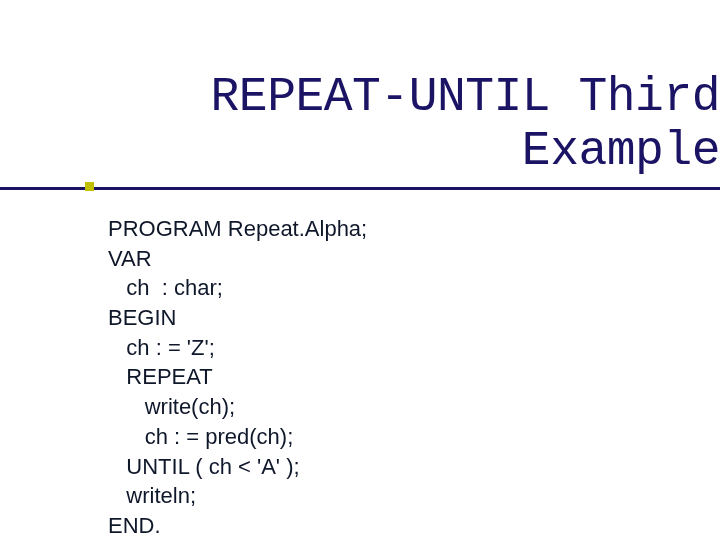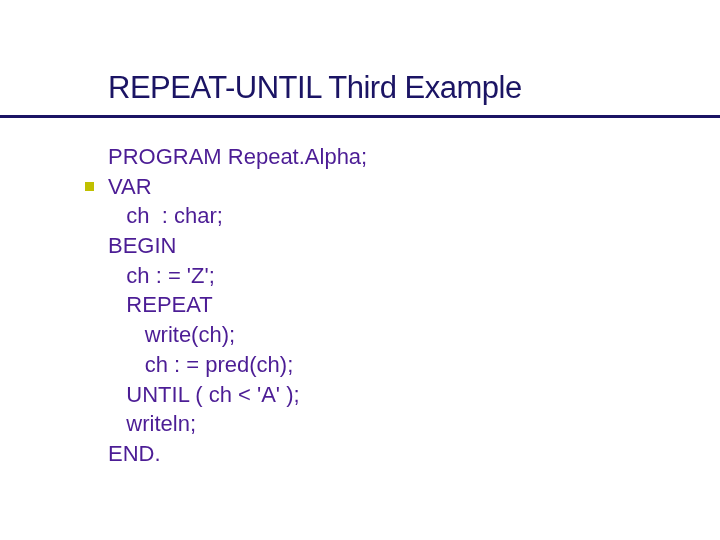--- a/index.html
+++ b/index.html
@@ -15,38 +15,39 @@
   .slide {
     padding: 70px 0 0 108px;
     position: relative;
   }
   .title-wrap {
     position: relative;
     padding-bottom: 12px;
     margin-bottom: 24px;
   }
   .title {
-    font-size: 31px;
+    font-size: 48px;
     font-weight: 400;
     color: #1b1464;
     letter-spacing: -0.5px;
-    font-family: Liberation Sans, sans-serif;
+    font-family: Liberation Mono, monospace;
+    text-align: right;
   }
   .underline {
     position: absolute;
     bottom: 0;
     left: -108px;
     right: -100px;
     height: 3px;
     background: #1b1464;
   }
   .code-block {
     font-size: 22px;
     line-height: 1.35;
-    color: #4c1d95;
+    color: #0f172a;
     font-family: Verdana, Geneva, sans-serif;
     white-space: pre;
   }
   .bullet-area {
     position: absolute;
     left: 85px;
     top: 182px;
   }
   .bullet {
     width: 9px;

